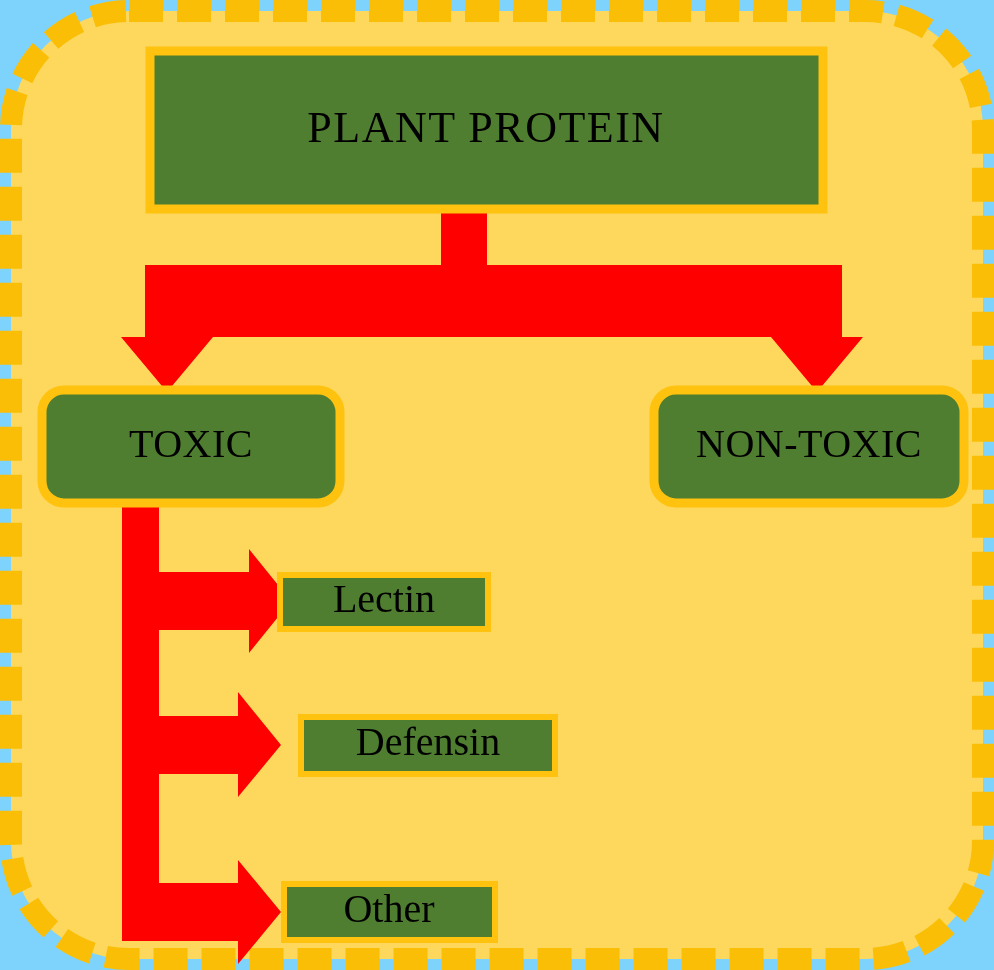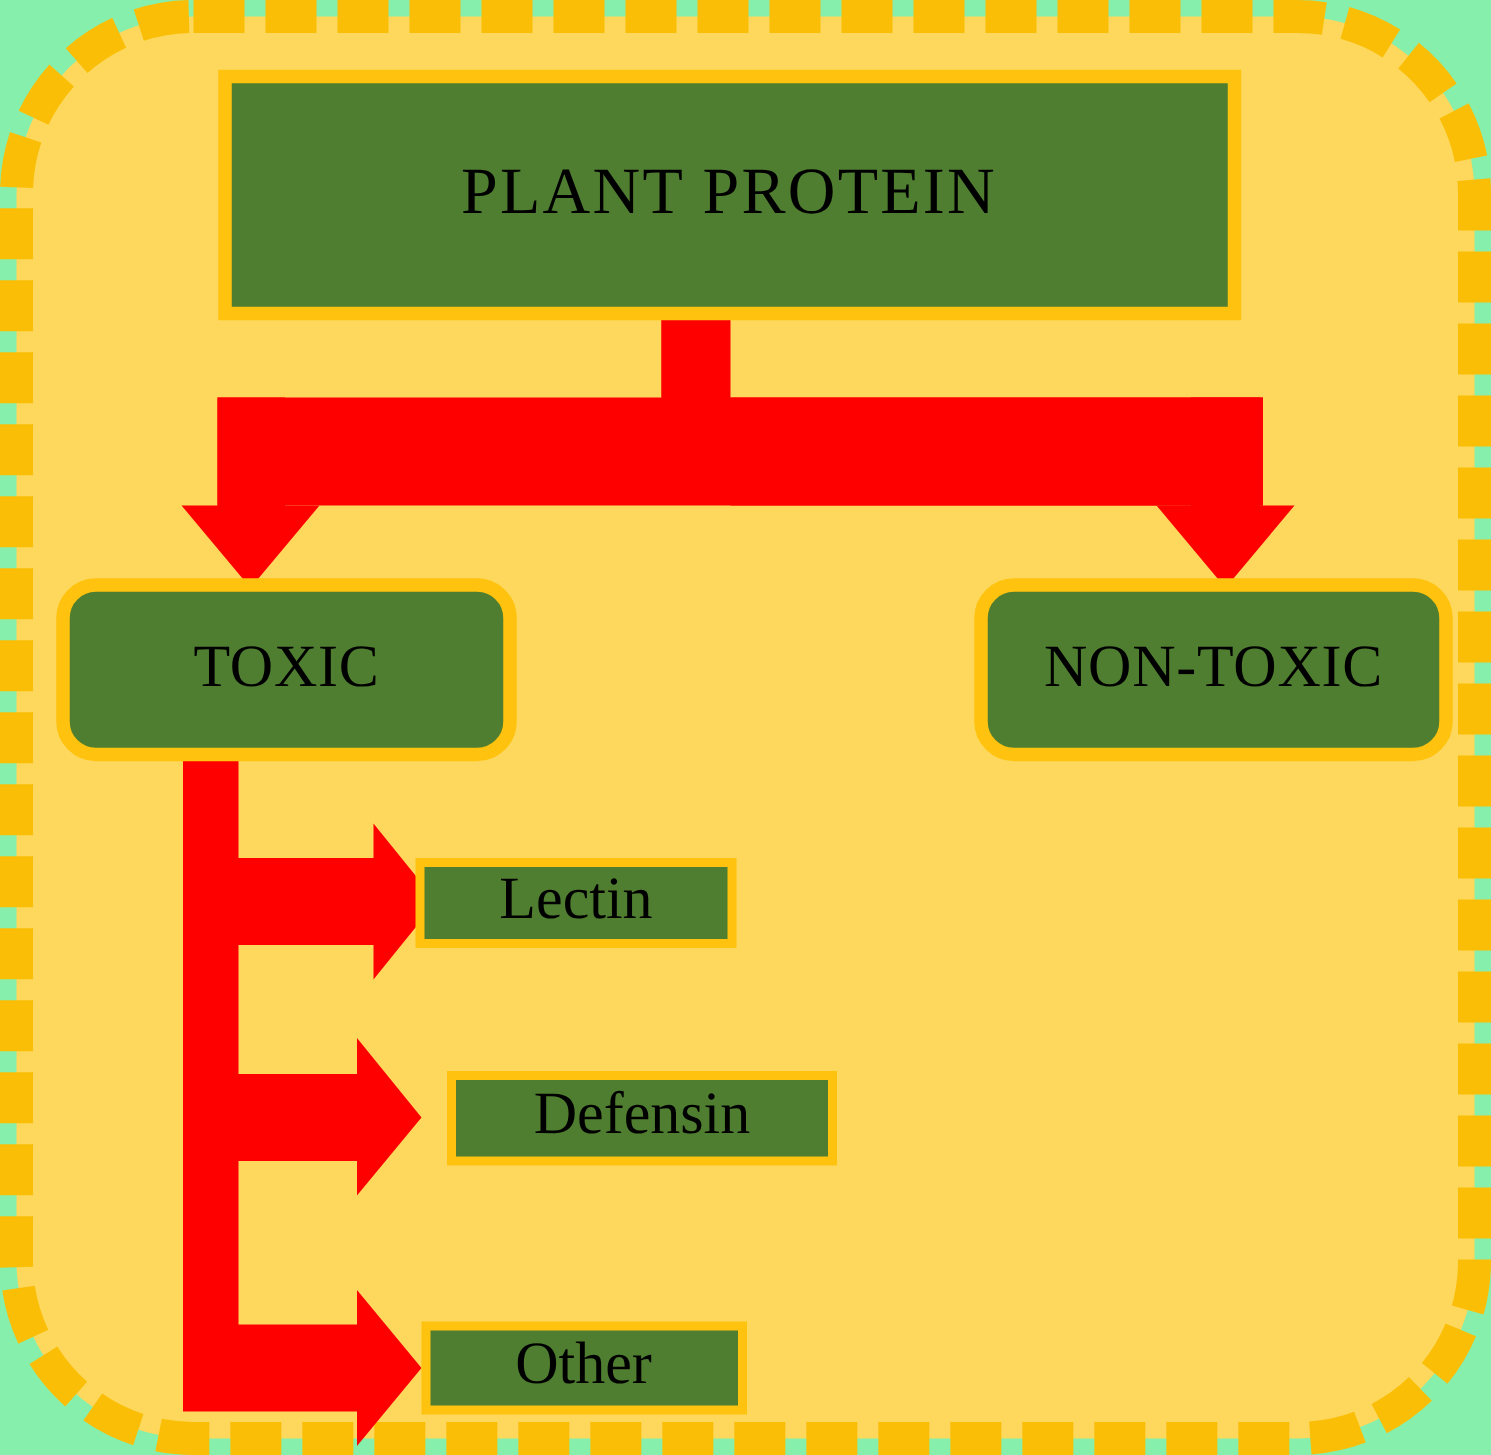--- a/index.html
+++ b/index.html
@@ -4,21 +4,21 @@
 <style>
   html, body {
     margin: 0;
     padding: 0;
     background: #000000;
   }
   #stage {
     position: relative;
     width: 994px;
     height: 970px;
-    background: #86efac;
+    background: #7dd3fc;
     overflow: hidden;
     font-family: "Liberation Serif", "DejaVu Serif", serif;
   }
   #diagram-svg {
     position: absolute;
     left: 0;
     top: 0;
     width: 994px;
     height: 970px;
     display: block;

